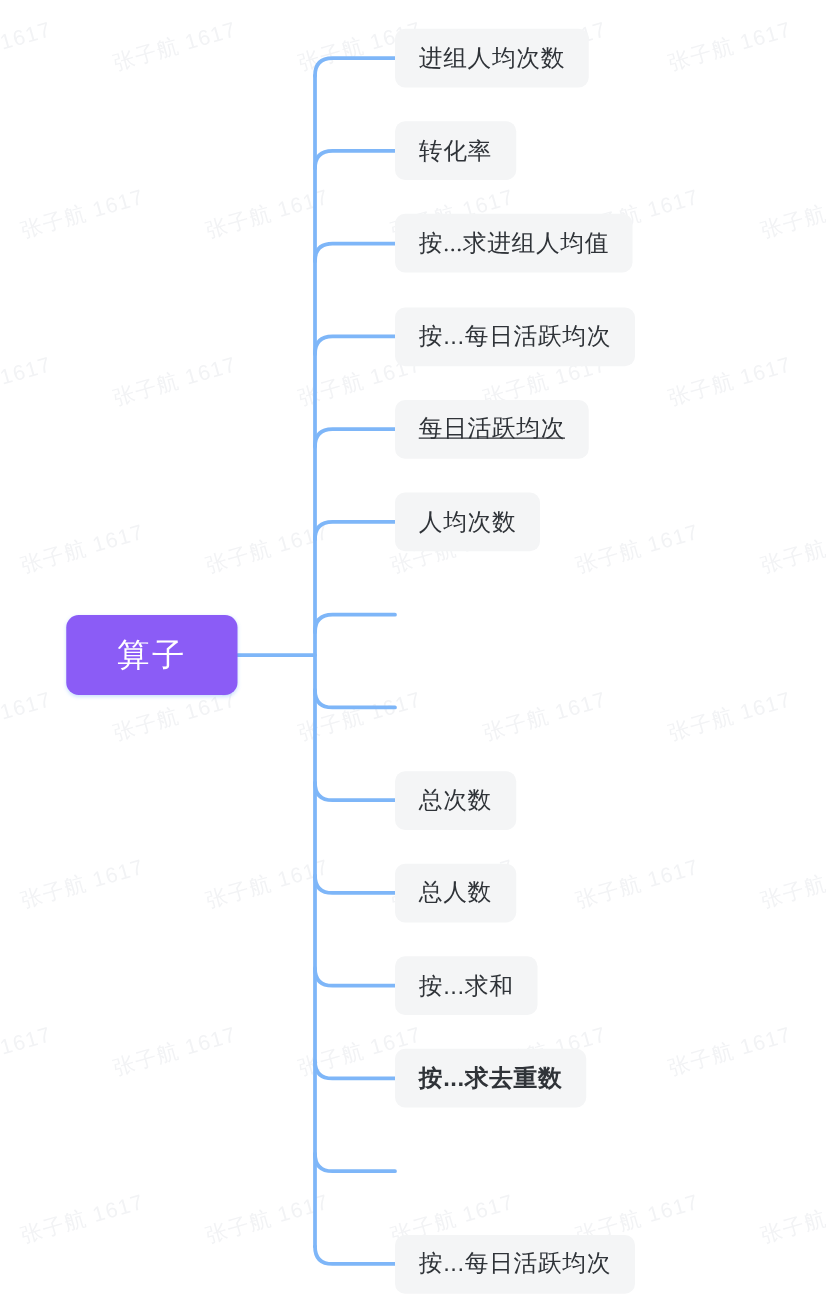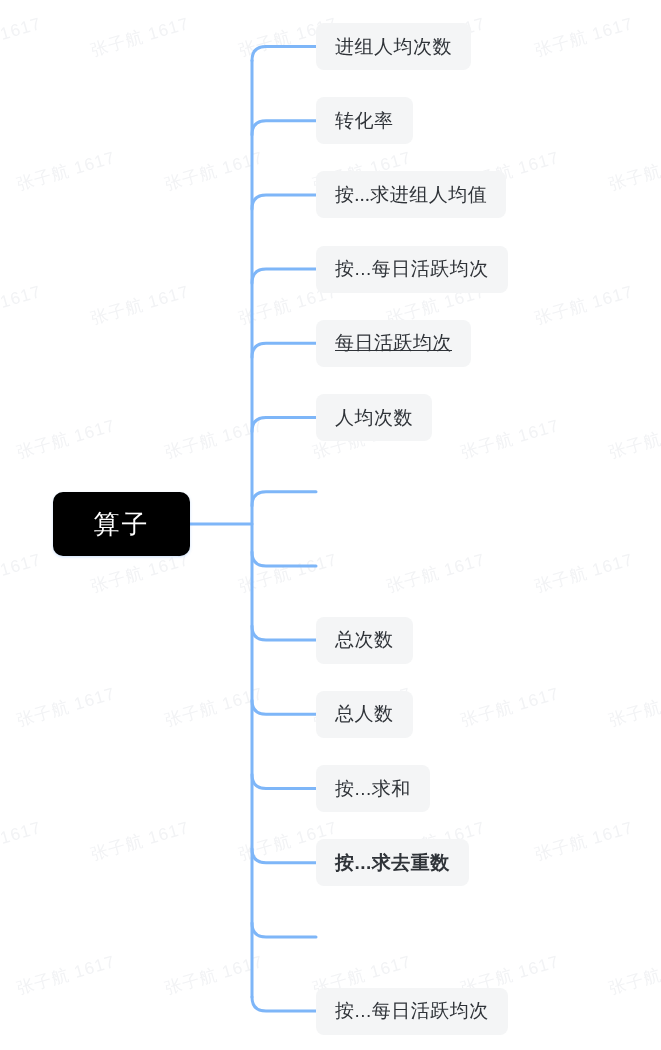--- a/index.html
+++ b/index.html
@@ -56,21 +56,21 @@
     z-index: 2;
   }
 
   .root-node {
     position: absolute;
     left: 53px;
     top: 492px;
     width: 137px;
     height: 64px;
     border-radius: 10px;
-    background: #000000;
+    background: #8b5cf6;
     color: #ffffff;
     display: flex;
     align-items: center;
     justify-content: center;
     font-size: 26px;
     letter-spacing: 2px;
     box-shadow: 0 1px 3px rgba(78,150,247,0.28);
     box-sizing: border-box;
   }
 

